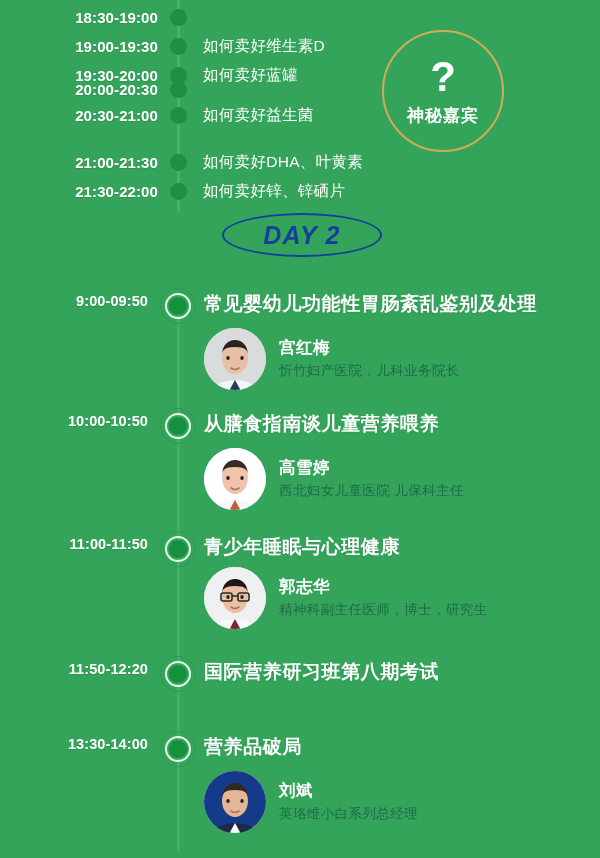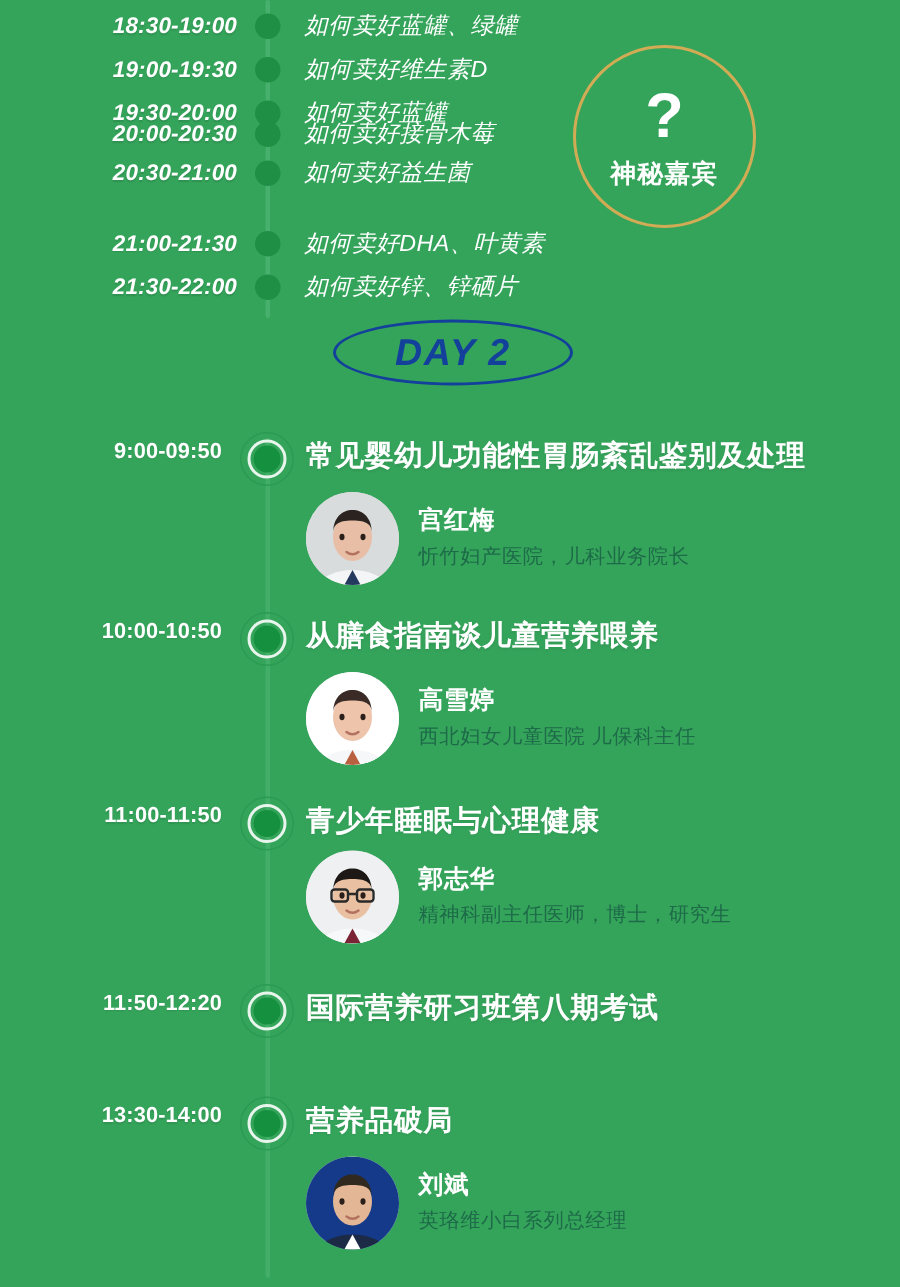--- a/index.html
+++ b/index.html
@@ -22,21 +22,21 @@
   }
   .day1-line {
     position: absolute;
     left: 177px; top: 0; width: 3px; height: 212px;
     background: #47b06c;
     border-radius: 2px;
   }
   .d1row {
     position: absolute;
     left: 0; width: 600px; height: 30px;
-    display: flex; align-items: center; font-style: italic;
+    display: flex; align-items: center;
   }
   .d1-time {
     position: absolute;
     left: 0; width: 158px;
     text-align: right;
     color: #ffffff;
     font-size: 15px;
     font-weight: bold;
     letter-spacing: .1px;
     text-shadow: 0 1px 1px rgba(0,0,0,.12);
@@ -195,36 +195,34 @@
 <body>
 
 <div class="page">
 
   <div class="day1">
     <div class="day1-line"></div>
     <div id="day1-rows">
         <div class="d1row" style="top: 2px;">
           <div class="d1-time">18:30-19:00</div>
      <div class="d1-dot"></div>
-     <div class="d1-title">如何卖好蓝罐、绿罐</div>
         </div>
         <div class="d1row" style="top: 31px;">
           <div class="d1-time">19:00-19:30</div>
      <div class="d1-dot"></div>
      <div class="d1-title">如何卖好维生素D</div>
         </div>
         <div class="d1row" style="top: 60px;">
           <div class="d1-time">19:30-20:00</div>
      <div class="d1-dot"></div>
      <div class="d1-title">如何卖好蓝罐</div>
         </div>
         <div class="d1row" style="top: 74px;">
           <div class="d1-time">20:00-20:30</div>
      <div class="d1-dot"></div>
-     <div class="d1-title">如何卖好接骨木莓</div>
         </div>
         <div class="d1row" style="top: 100px;">
           <div class="d1-time">20:30-21:00</div>
      <div class="d1-dot"></div>
      <div class="d1-title">如何卖好益生菌</div>
         </div>
         <div class="d1row" style="top: 147px;">
           <div class="d1-time">21:00-21:30</div>
      <div class="d1-dot"></div>
      <div class="d1-title">如何卖好DHA、叶黄素</div>

